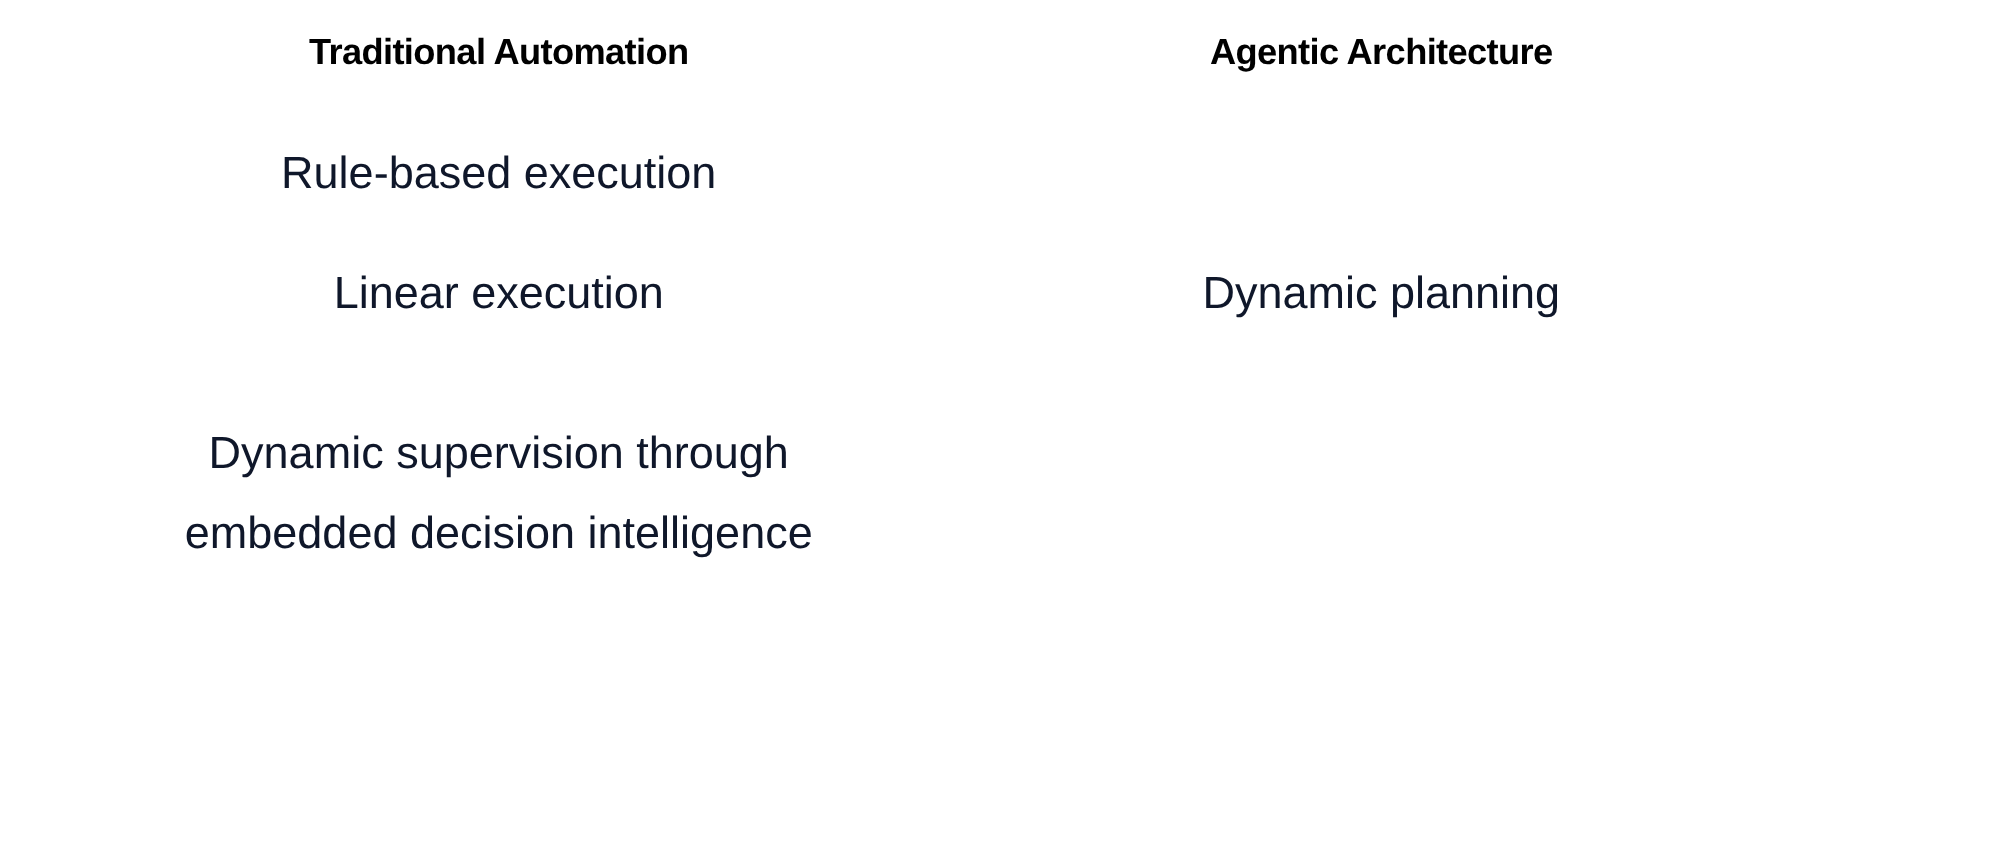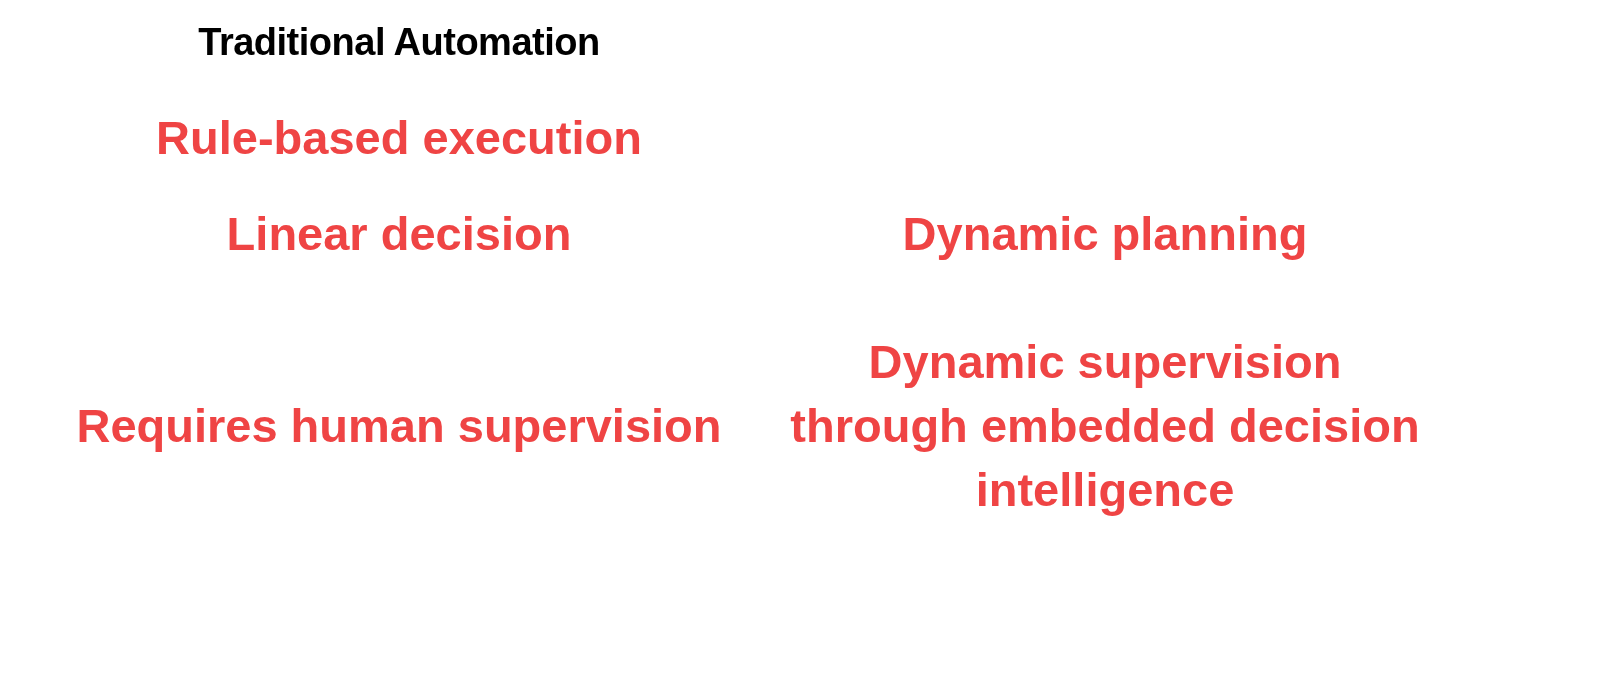--- a/index.html
+++ b/index.html
@@ -21,57 +21,57 @@
   .row {
     display: grid;
     grid-template-columns: 706px 706px;
     align-items: center;
   }
   .data-row {
     margin-top: 32px;
   }
   .cell {
     text-align: center;
-    font-size: 47px;
+    font-size: 36px;
     line-height: 64px;
-    font-weight: 700;
-    color: #ef4444;
+    font-weight: 400;
+    color: #0f172a;
   }
   .header-cell {
-    font-size: 38px;
+    font-size: 29px;
     font-weight: 700;
     letter-spacing: -0.5px;
     color: #000000;
     line-height: 64px;
   }
   .right-cell {
     max-width: 640px;
     justify-self: center;
   }
 </style>
 </head>
 <body>
 
 <div class="board">
 
   <div class="row header-row">
     <div class="cell header-cell">Traditional Automation</div>
+    <div class="cell header-cell right-cell">Agentic Architecture</div>
   </div>
 
   <div class="row data-row">
     <div class="cell">Rule-based execution</div>
   </div>
 
   <div class="row data-row">
-    <div class="cell">Linear decision</div>
+    <div class="cell">Linear execution</div>
     <div class="cell right-cell">Dynamic planning</div>
   </div>
 
   <div class="row data-row">
   </div>
 
   <div class="row data-row">
-    <div class="cell">Requires human supervision</div>
     <div class="cell right-cell">Dynamic supervision through embedded decision intelligence</div>
   </div>
 
 
 </div>
 
 </body></html>

